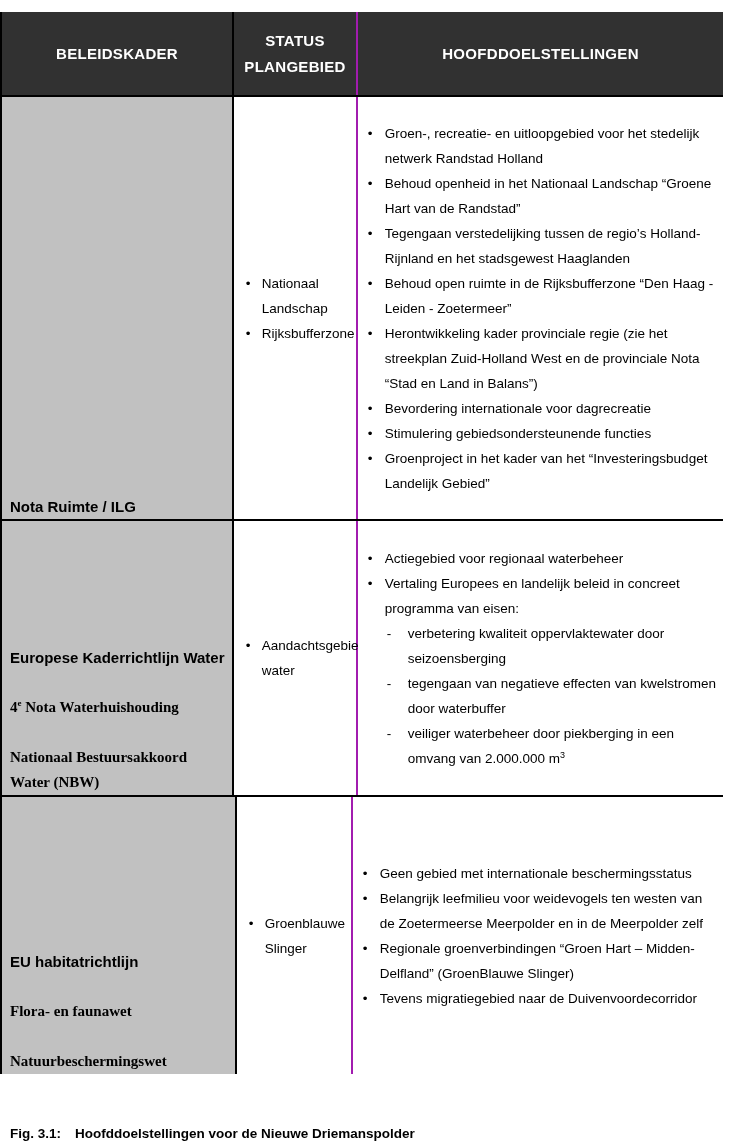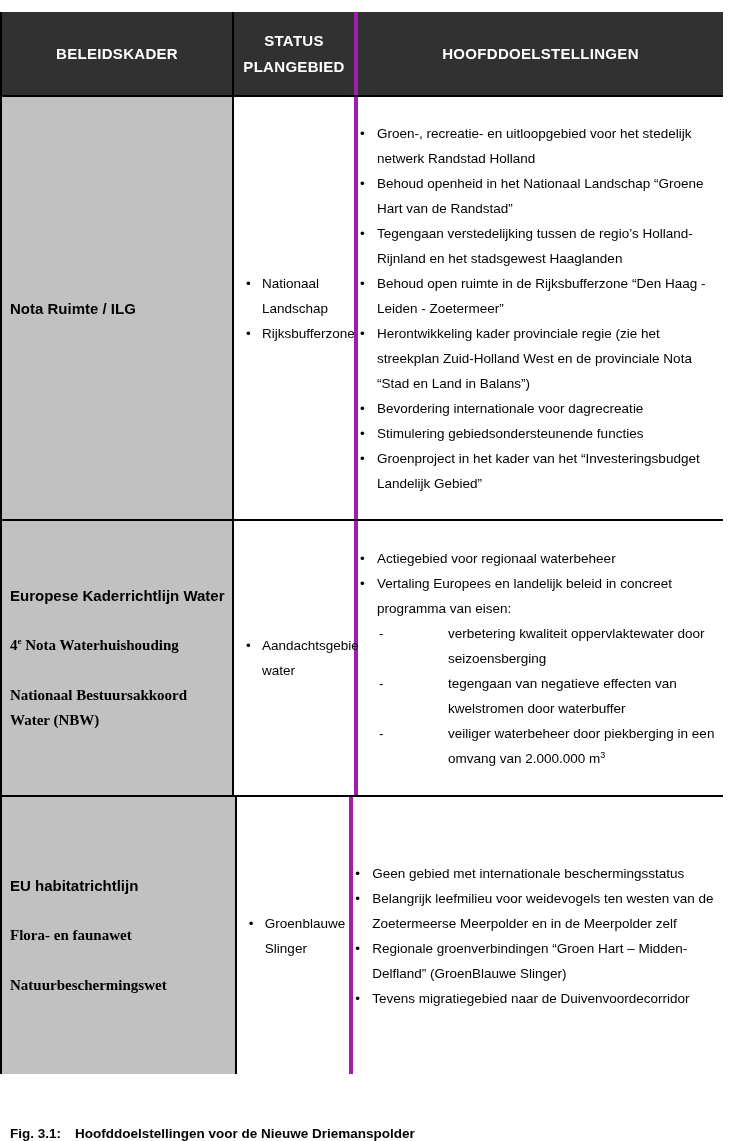--- a/index.html
+++ b/index.html
@@ -16,21 +16,21 @@
     position: absolute; left: 0; top: 12px;
     width: 723px;
     box-sizing: border-box;
     border-left: 2px solid #000;
   }
   .tr { display: flex; box-sizing: border-box; }
   .tr.bordered { border-bottom: 2px solid #000; }
 
   .cell { box-sizing: border-box; }
   .c1 { width: 253px; border-right: 2px solid #000; }
-  .c2 { width: 124px; border-right: 4px solid #a21caf; }
+  .c2 { width: 124px; border-right: 2px solid #a21caf; }
   .c3 { width: 400px; }
 
   
   .thead { height: 85px; }
   .th {
     background: #313131;
     color: #ffffff;
     font-weight: bold;
     font-size: 15px;
     line-height: 26px;
@@ -40,48 +40,48 @@
     padding: 0 14px;
   }
 
   
   .r1 { height: 424px; }
   .r2 { height: 276px; }
   .r3 { height: 277px; }
 
   .kader-cell {
     background: #c1c1c1;
-    display: flex; flex-direction: column; justify-content: center;
+    display: flex; flex-direction: column; justify-content: flex-end;
     padding-left: 8px; padding-right: 6px;
     font-weight: bold; font-size: 15px; line-height: 25px;
   }
   .kader-cell p { margin: 0; }
   .kader-cell p + p { margin-top: 25px; font-family: Liberation Serif, serif; }
 
   .status-cell {
     background: #ffffff;
     display: flex; flex-direction: column; justify-content: center;
     padding-left: 12px; padding-right: 4px;
     font-size: 13.5px; line-height: 25px;
   }
   .status-cell .li + .li { }
 
   .goals-cell {
     background: #ffffff;
     display: flex; flex-direction: column; justify-content: center;
-    padding-left: 2px; padding-right: 4px;
+    padding-left: 10px; padding-right: 4px;
     font-size: 13.5px; line-height: 25px;
   }
 
   .li { display: flex; }
   .mk { flex: none; }
   .mk.bullet { width: 17px; }
   .mk.bullet::before { content: "\2022"; }
   .status-cell .mk.bullet { width: 16px; }
-  .li.sub { margin-left: 19px; gap: 48px; }
+  .li.sub { margin-left: 19px; }
   .mk.dash { width: 21px; }
   .mk.dash::before { content: "-"; }
   .tx { flex: 1; }
 
   sup { font-size: 9px; line-height: 0; vertical-align: super; }
 
   .caption {
     position: absolute; left: 10px; top: 1126px;
     margin: 0;
     font-size: 13.5px; font-weight: bold;

